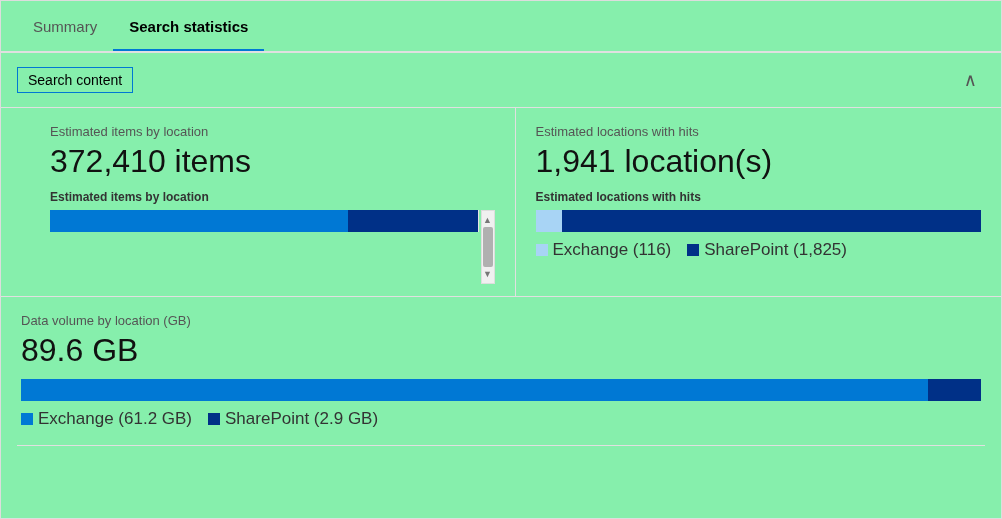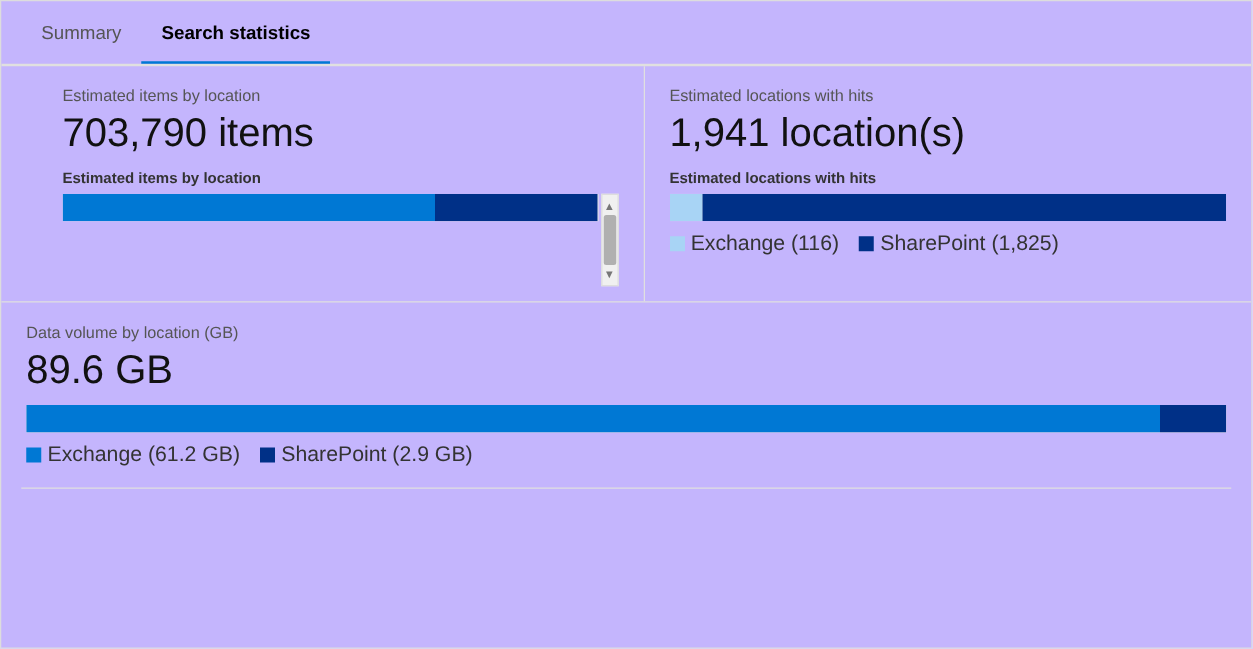--- a/index.html
+++ b/index.html
@@ -5,21 +5,21 @@
     * { box-sizing: border-box; margin: 0; padding: 0; }
     body {
       font-family: 'Segoe UI', Arial, sans-serif;
       background: #fff;
       color: #333;
       font-size: 14px;
     }
     .container {
       width: 1002px;
       min-height: 519px;
-      background: #c4b5fd;
+      background: #86efac;
       border: 1px solid #ddd;
       overflow: hidden;
     }
     
     .tabs {
       display: flex;
       align-items: center;
       border-bottom: 2px solid #e0e0e0;
       padding: 0 16px;
       height: 52px;
@@ -187,26 +187,30 @@
 </head>
 <body>
 
 <div class="container">
 
   <div class="tabs">
     <div class="tab">Summary</div>
     <div class="tab active">Search statistics</div>
   </div>
 
+  <div class="section-header">
+    <span class="section-label">Search content</span>
+    <button class="chevron-btn">∧</button>
+  </div>
 
   <div class="stats-grid">
 
     <div class="stat-block">
       <div class="stat-label-small">Estimated items by location</div>
-      <div class="stat-value-large">703,790 items</div>
+      <div class="stat-value-large">372,410 items</div>
       <div class="bar-label">Estimated items by location</div>
       <div class="bar-chart-wrapper">
         <div class="bar-chart-area">
           <div class="bar-track">
             <div class="bar-segment bar-blue-light" style="width: 69.6%"></div>
             <div class="bar-segment bar-blue-dark" style="width: 30.4%"></div>
           </div>
         </div>
         <div class="fake-scrollbar">
           <span class="scroll-arrow">▲</span>

